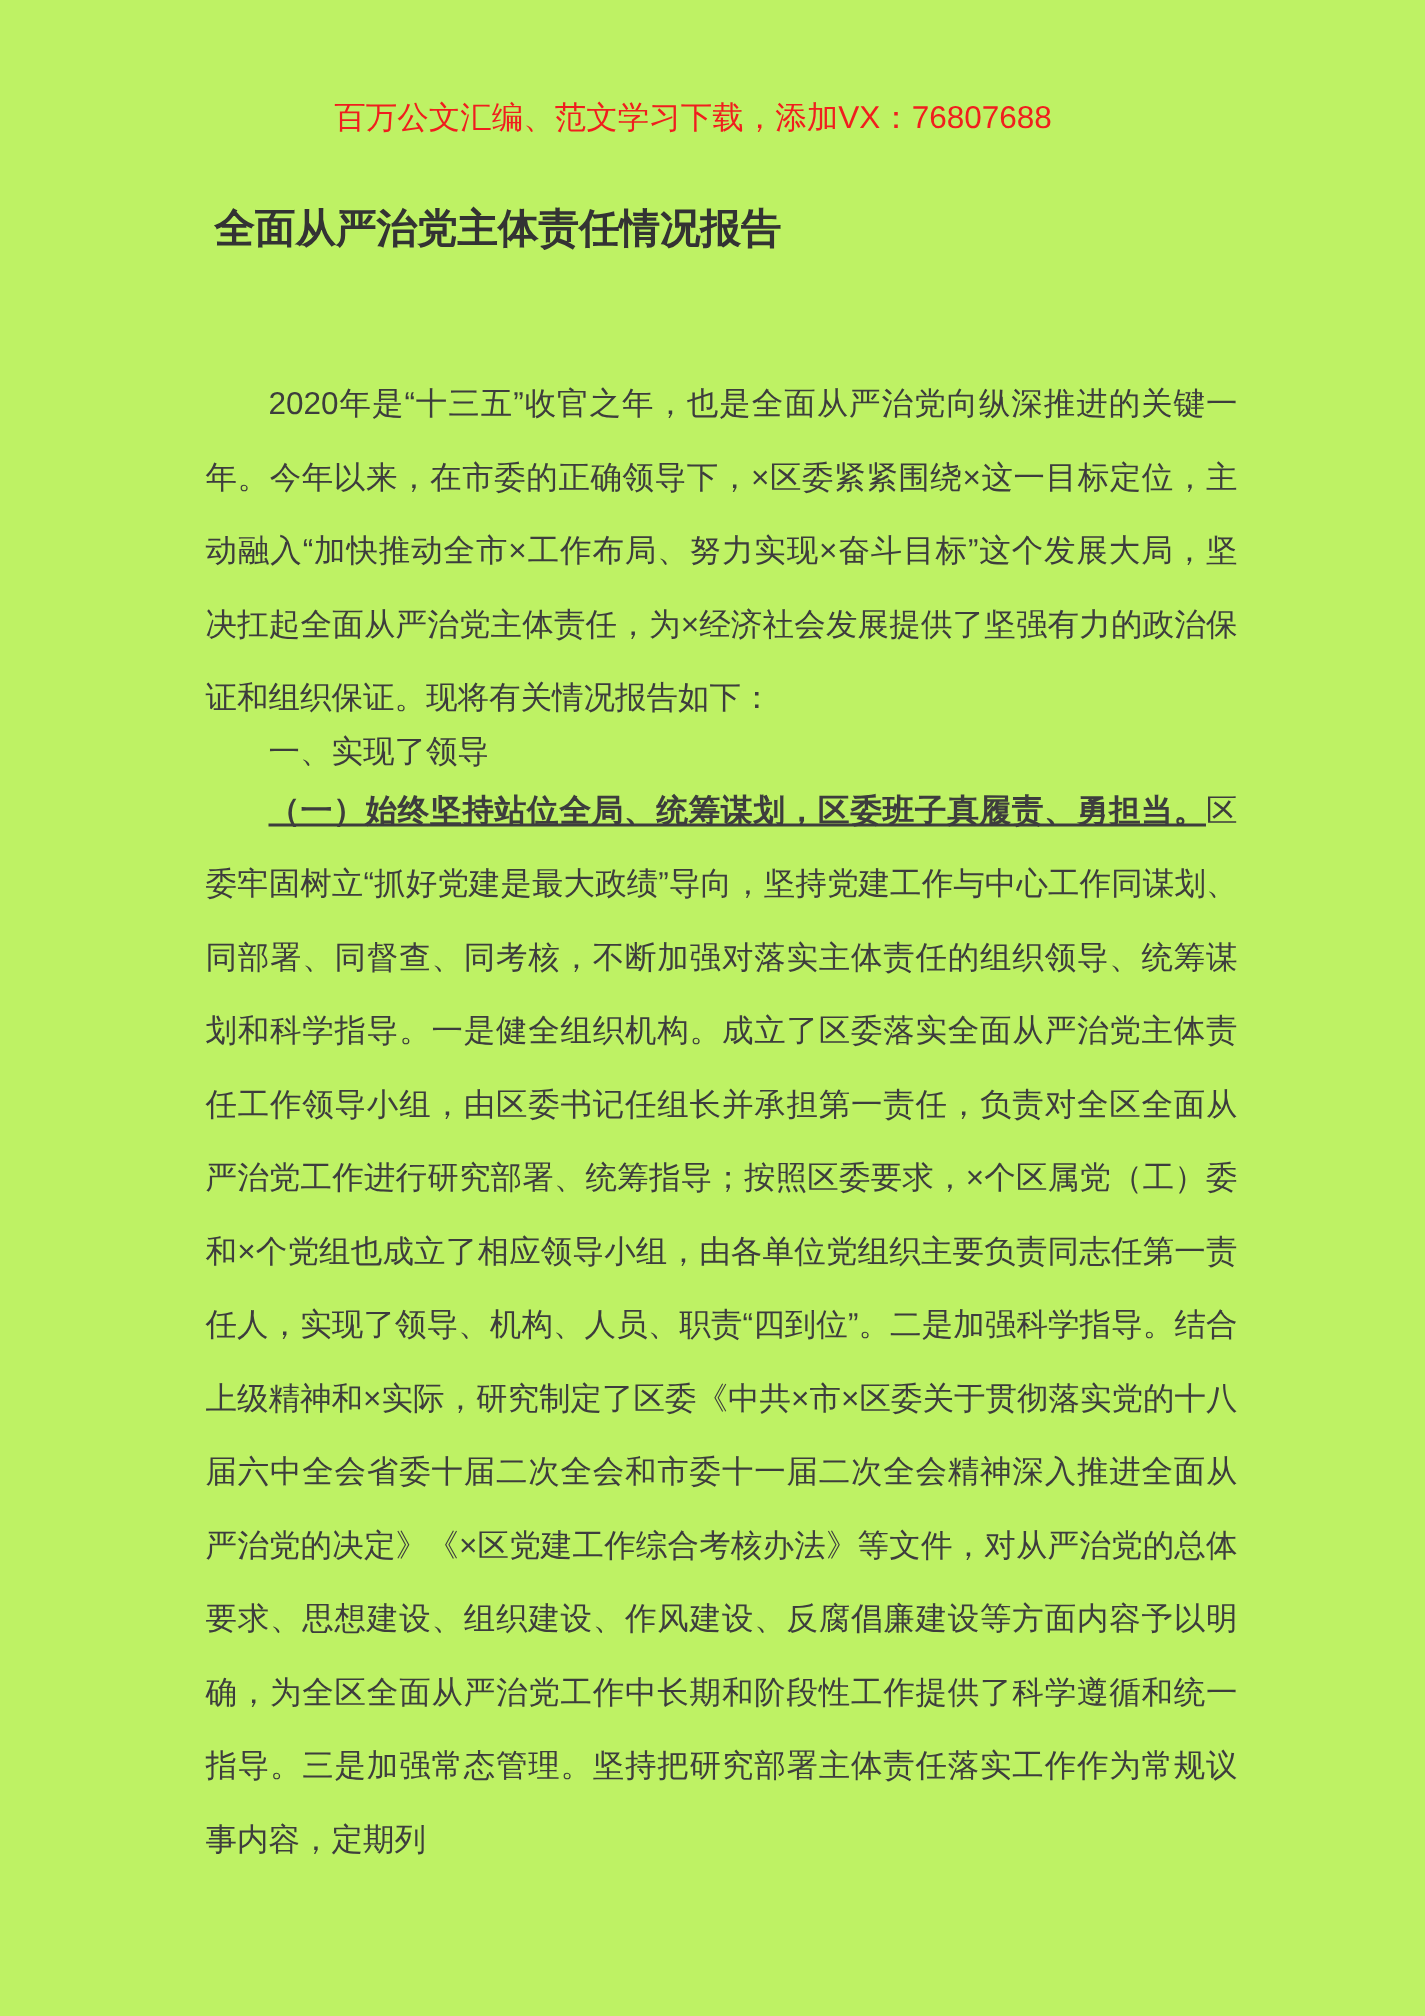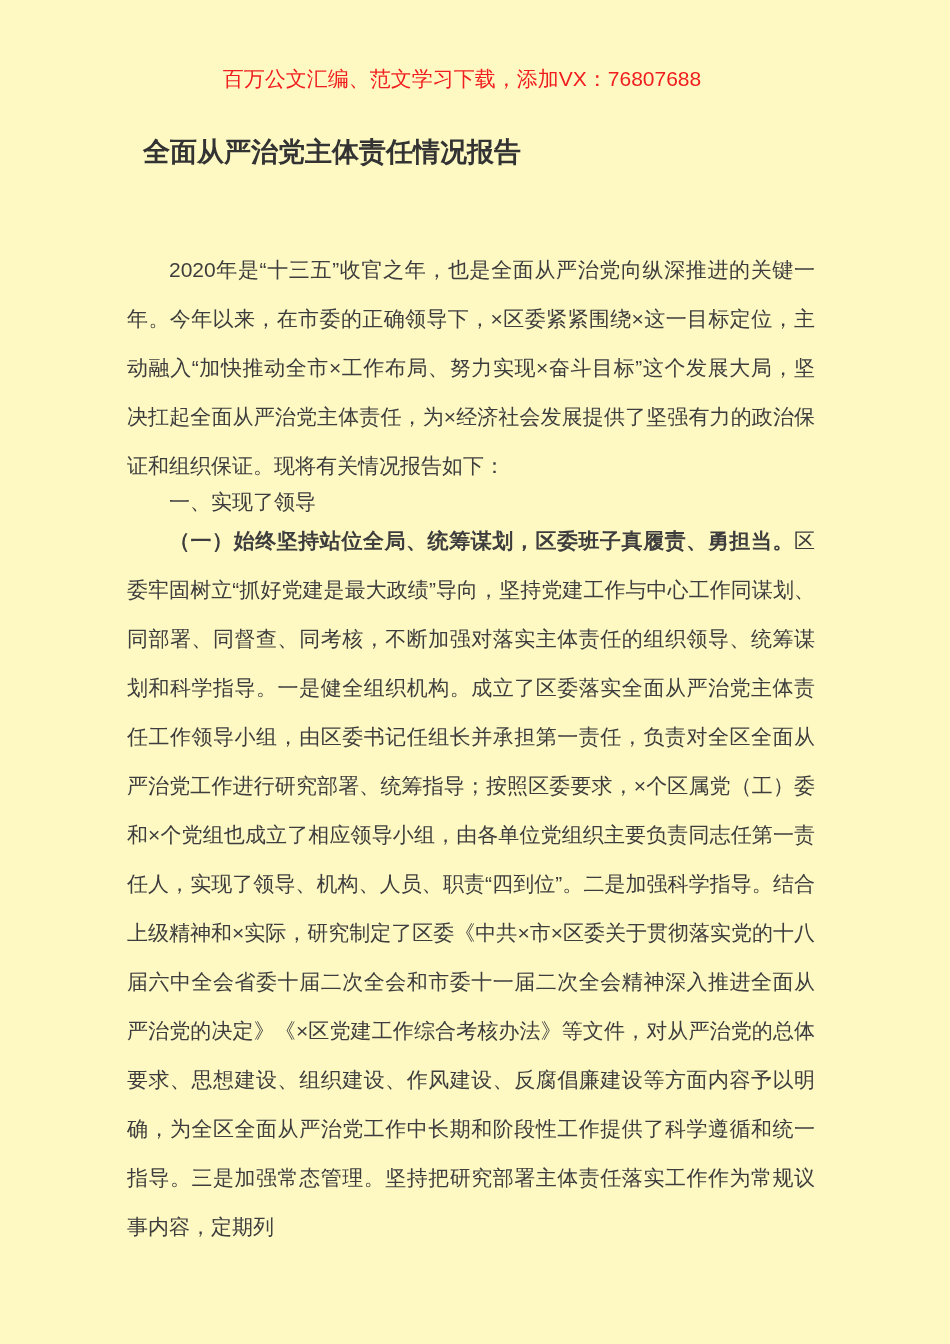--- a/index.html
+++ b/index.html
@@ -9,21 +9,21 @@
   }
   body {
     width: 950px;
     height: 1344px;
     position: relative;
     overflow: hidden;
   }
   .page {
     position: absolute;
     inset: 0;
-    background: #fef9c3;
+    background: #bef264;
     font-family: "Liberation Sans", "DejaVu Sans", sans-serif;
   }
   .notice {
     position: absolute;
     top: 66px;
     left: 0;
     right: 26px;
     text-align: center;
     font-size: 21px;
     line-height: 26px;
@@ -39,21 +39,21 @@
     font-weight: bold;
     font-size: 27px;
     line-height: 40px;
     color: var(--title-color, #333333);
     letter-spacing: 0px;
     text-align: center;
   }
   .doc-body {
     position: absolute;
     top: 245px;
-    left: 127px;
+    left: 137px;
     width: 688px;
     color: var(--body-color, #3d3d3d);
     font-size: 21px;
     line-height: 49px;
     text-align: justify;
     text-justify: inter-ideograph;
   }
   .doc-body p {
     margin: 0;
     text-indent: 2em;
@@ -61,20 +61,21 @@
   p.section-heading {
     line-height: 40px;
     margin-top: -8px;
     font-weight: normal;
   }
   p.section-para {
     margin-top: -6px;
   }
   .lead-bold {
     font-weight: bold;
+    text-decoration: underline;
   }
 </style>
 </head>
 <body style="background: rgb(255, 255, 255);">
 
 <div class="page">
 
   <div class="notice">百万公文汇编、范文学习下载，添加VX：76807688</div>
 
   <h1 class="doc-title">全面从严治党主体责任情况报告</h1>

